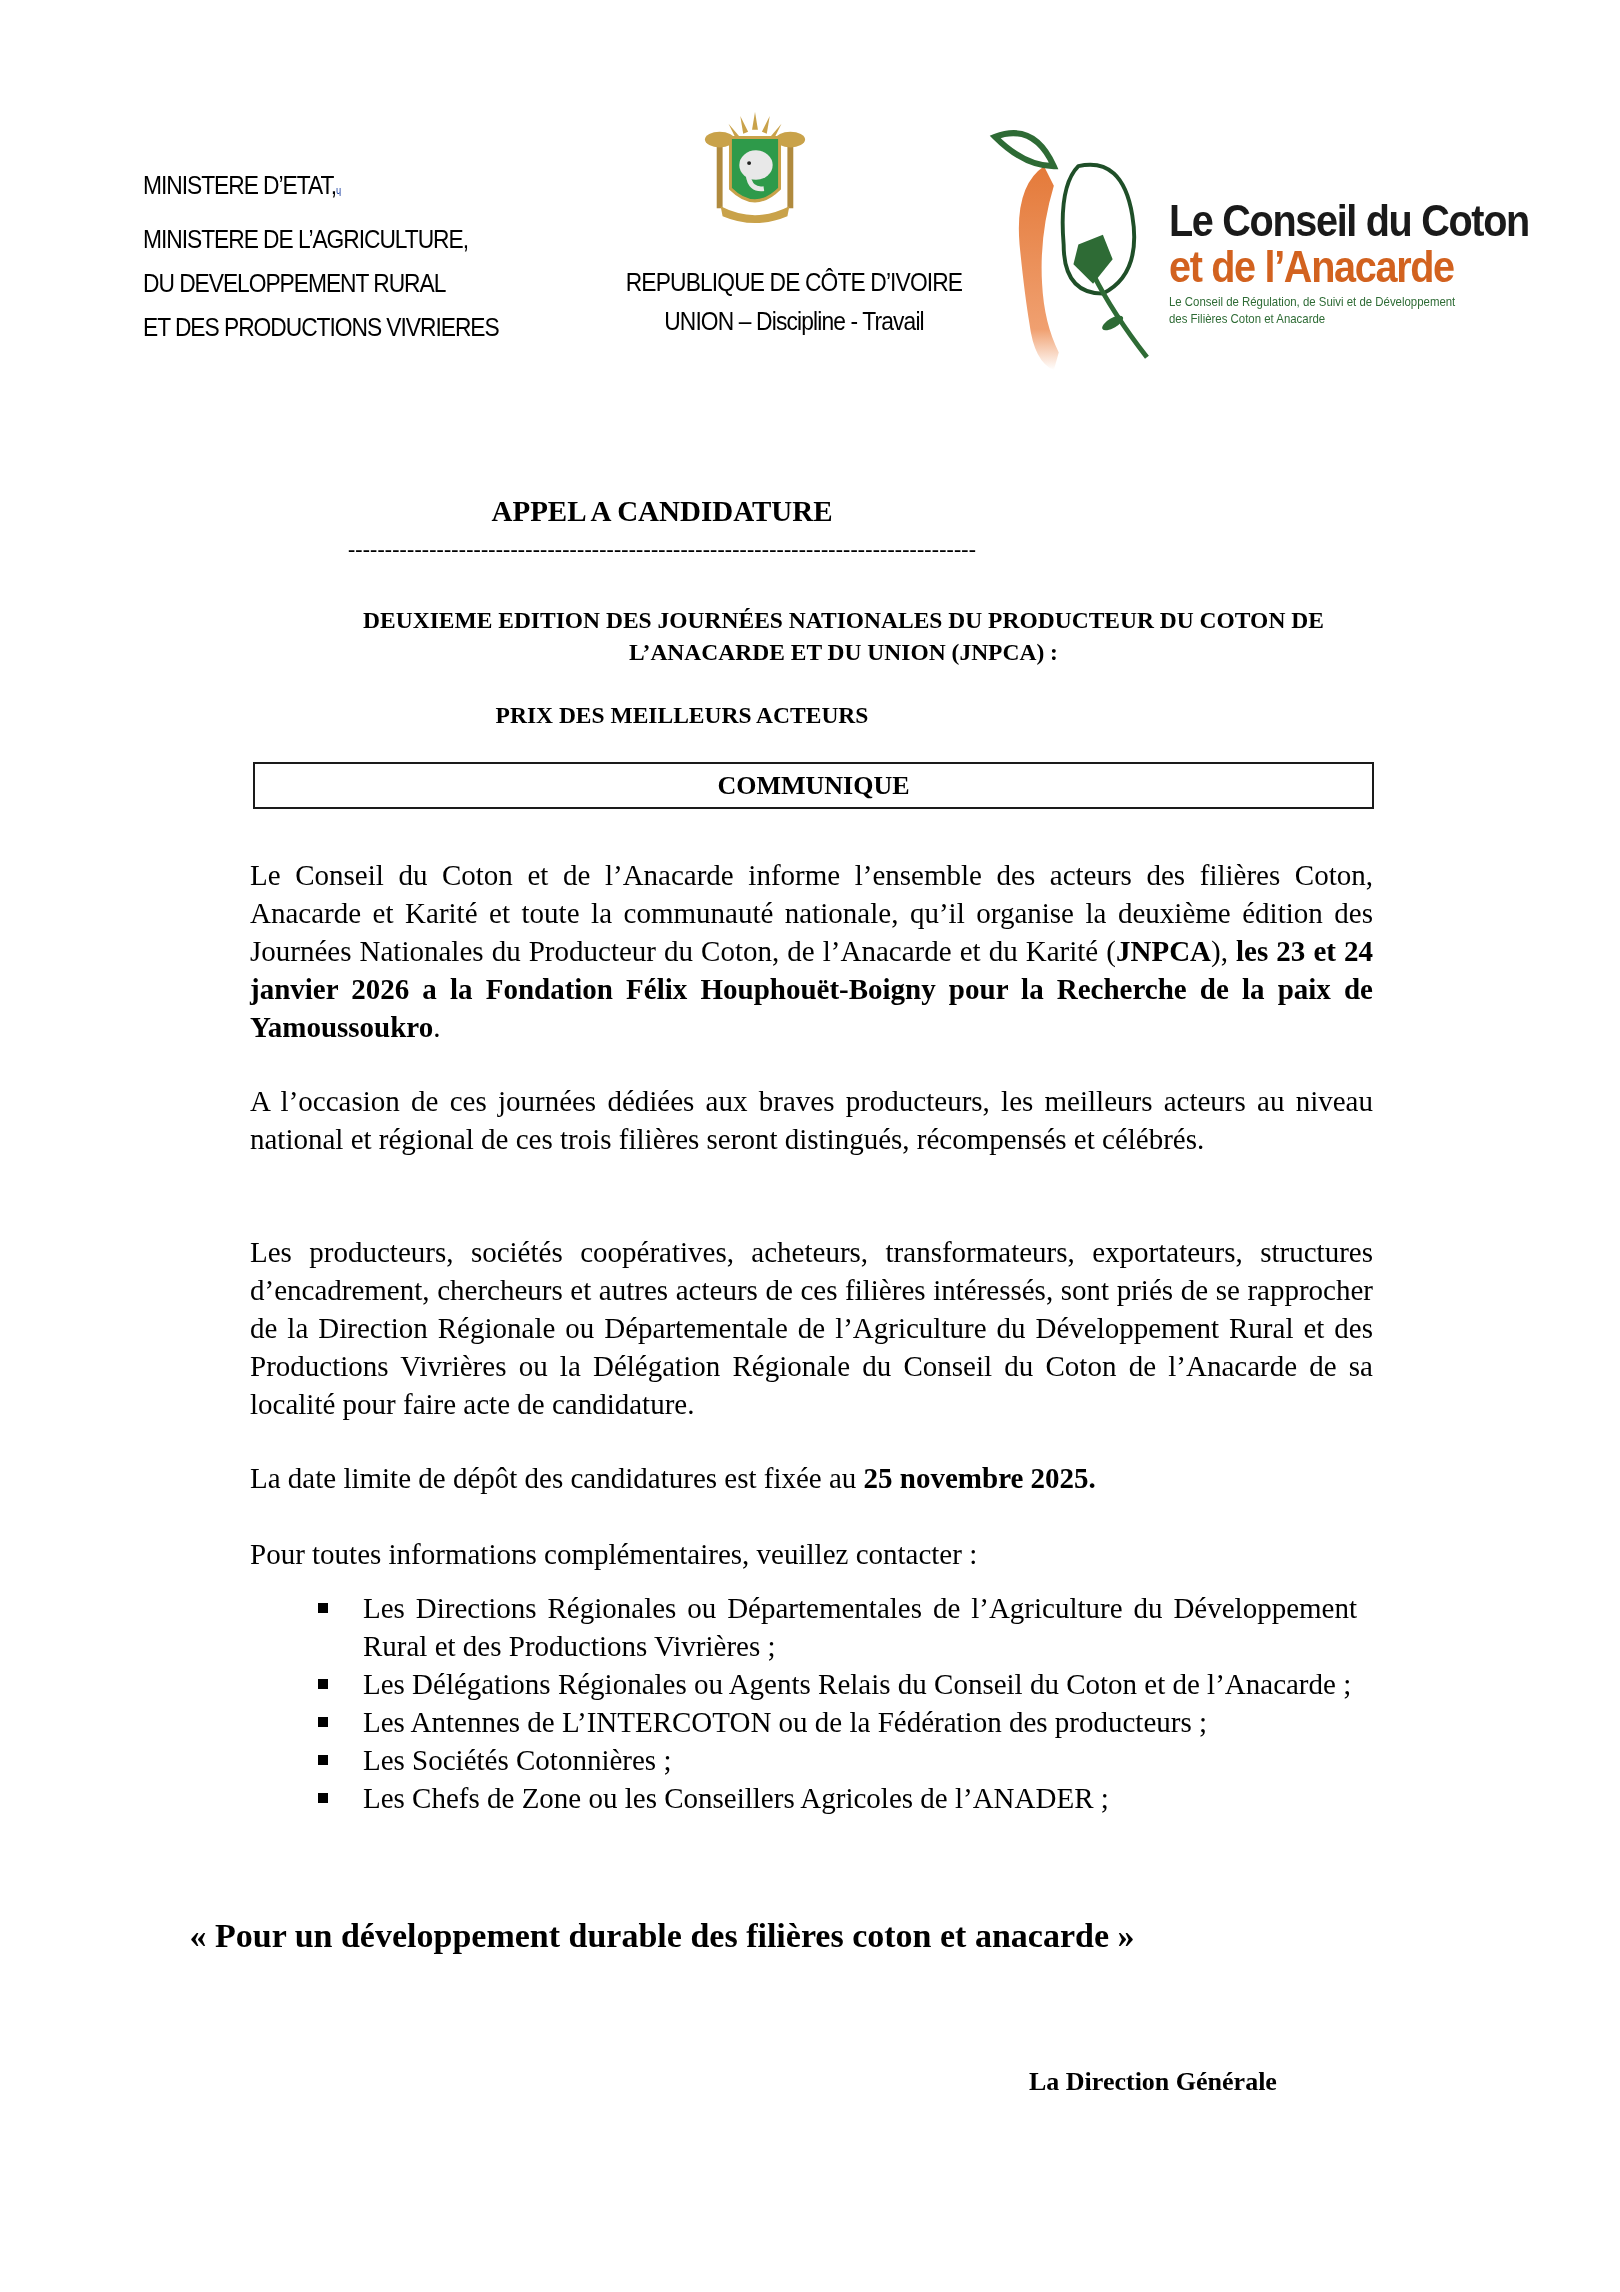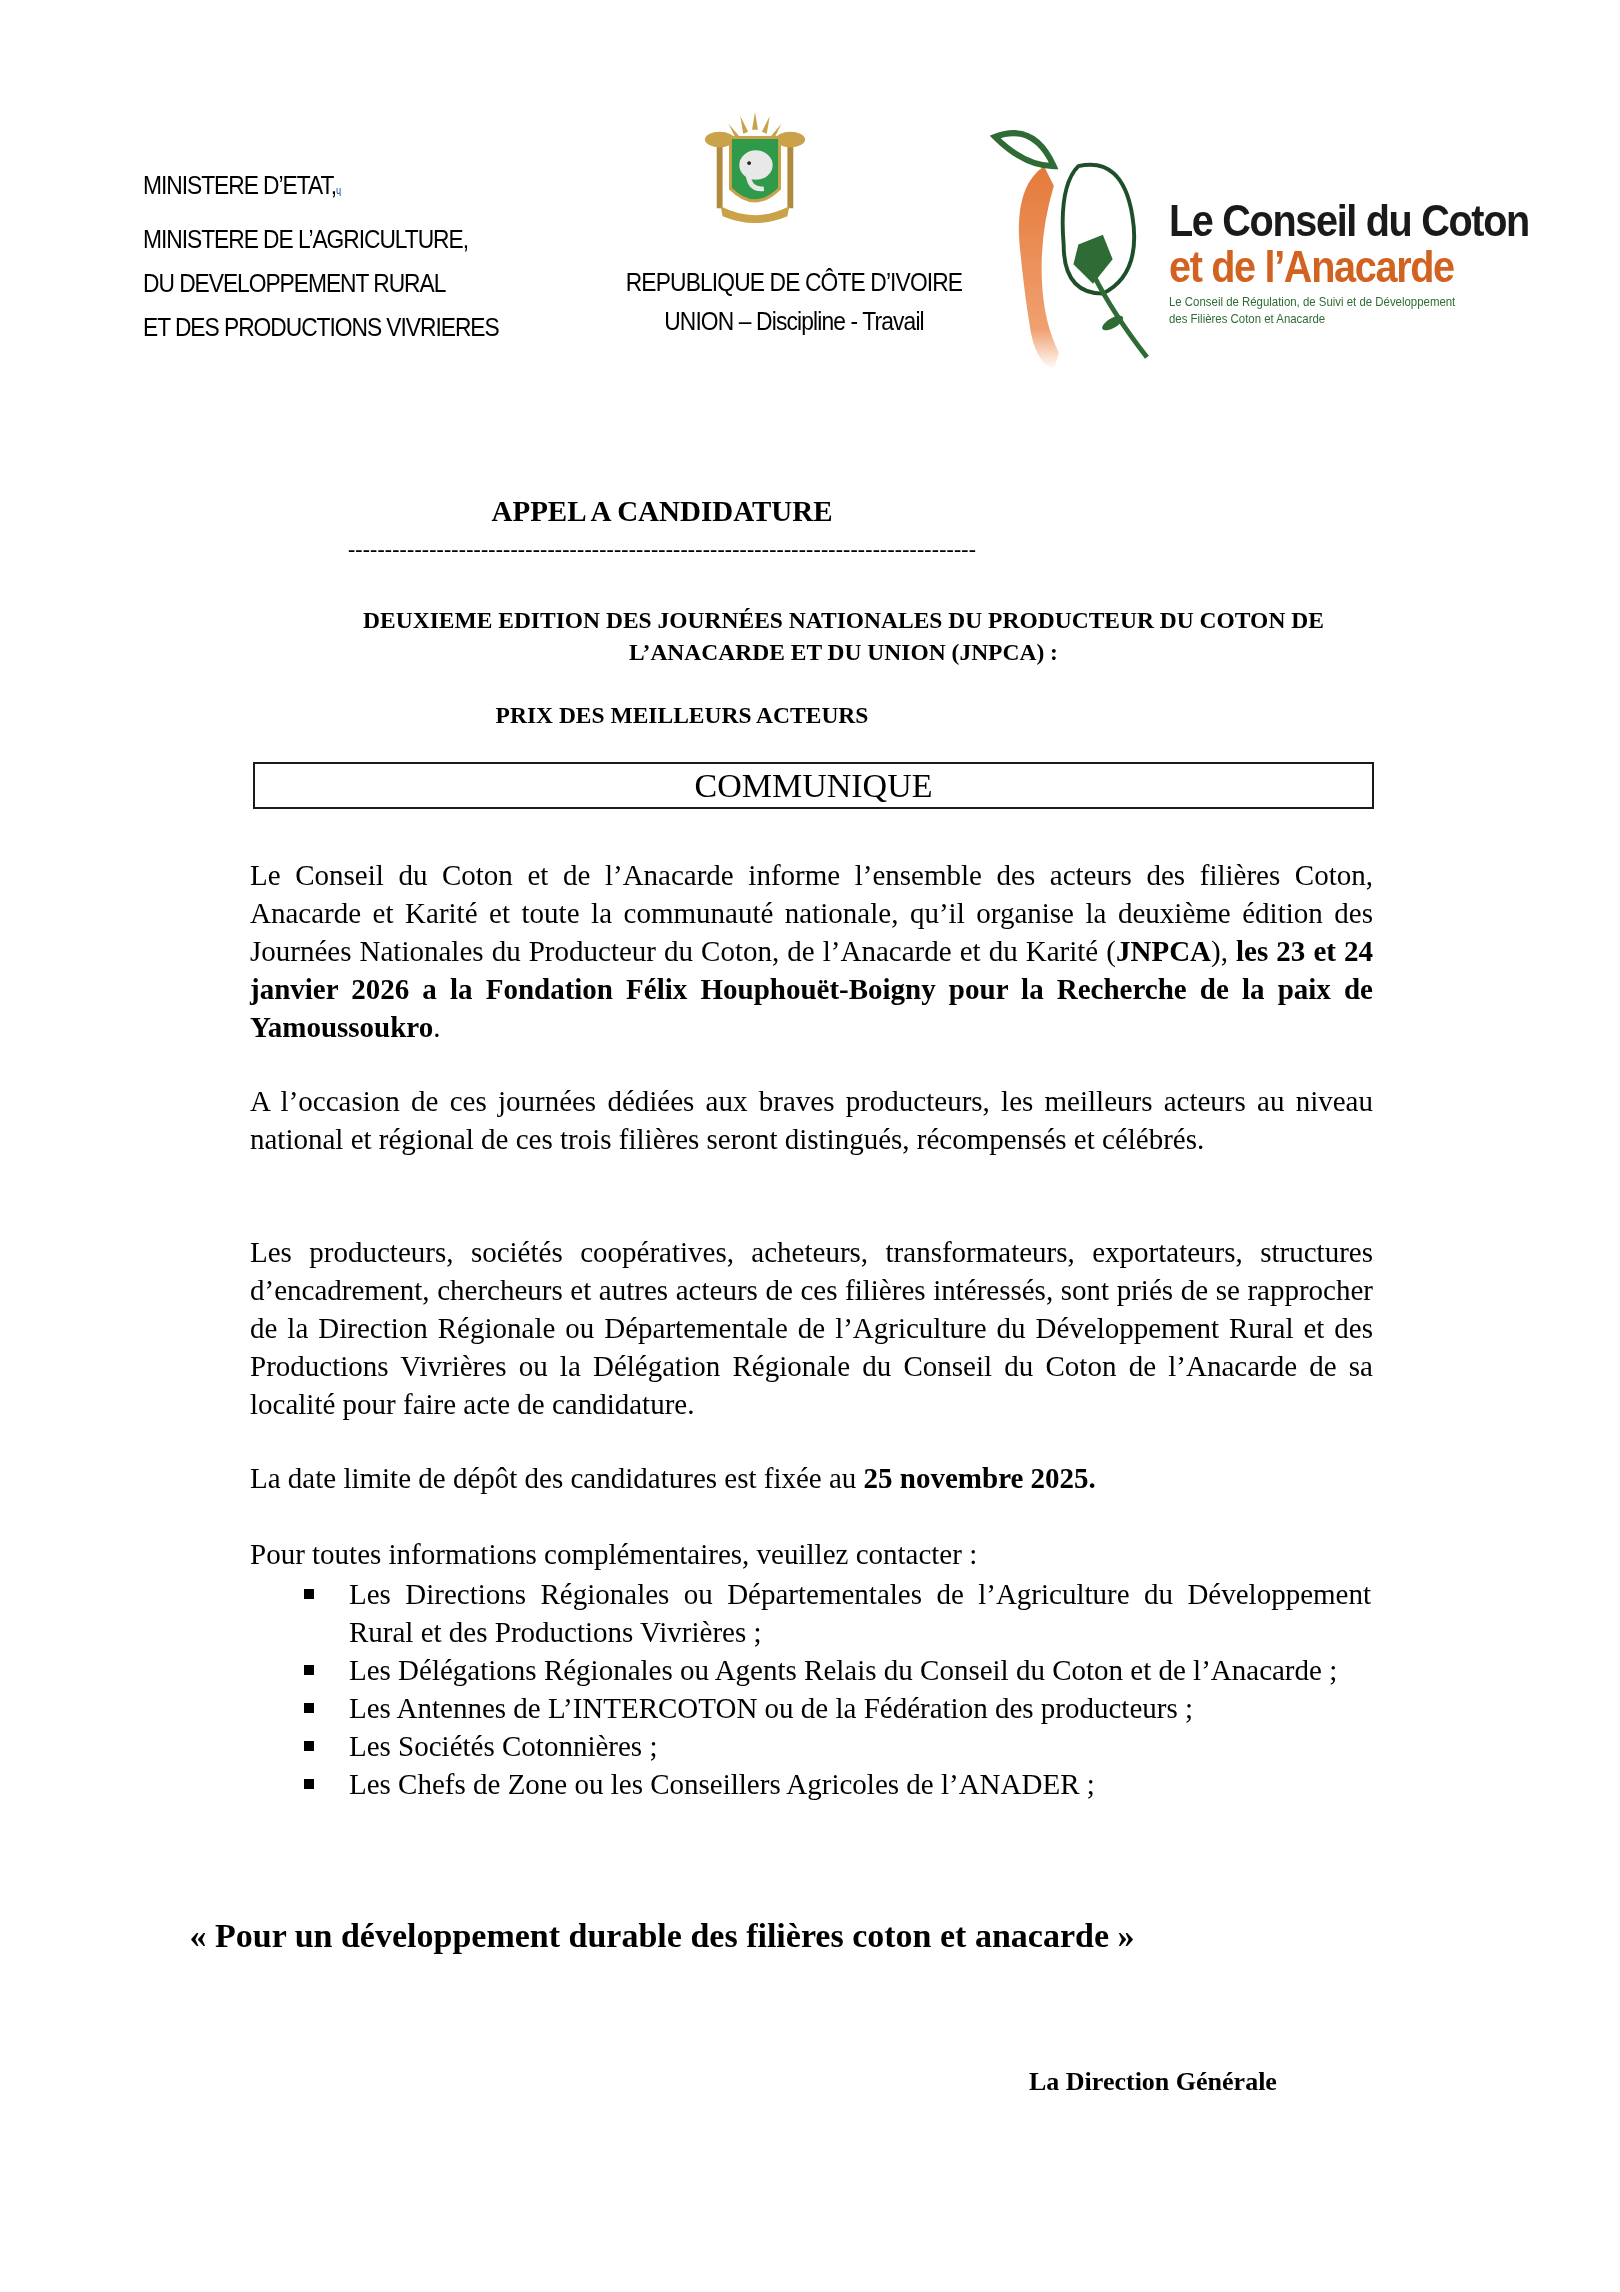--- a/index.html
+++ b/index.html
@@ -20,30 +20,30 @@
   .logo-line2 { font-size: 45px; font-weight: bold; letter-spacing: -1.5px; color: #d2621f; line-height: 43px; transform: scaleX(0.88); transform-origin: left; white-space: nowrap; }
   .logo-sub { font-size: 12.7px; color: #2e6b35; line-height: 17.6px; margin-top: 5.9px; white-space: nowrap; transform: scaleX(0.9); transform-origin: left; }
 
   
   .center-block { left: 0; width: 1324px; text-align: center; }
   .appel { top: 495px; font-size: 29px; font-weight: bold; }
   .dashes { top: 537px; font-size: 21.6px; font-weight: bold; letter-spacing: 0.2px; }
   .edition { left: 265px; width: 1157px; top: 604px; text-align: center; font-size: 23.5px; font-weight: bold; line-height: 32px; }
   .prix { top: 702px; font-size: 23.5px; font-weight: bold; margin-left: 20px; }
   .communique-box { left: 253px; top: 762px; width: 1117px; height: 43px; border: 2px solid #1a1a1a; text-align: center; }
-  .communique-box span { font-size: 34px; font-weight: normal; line-height: 43px; margin-top: 20px; }
+  .communique-box span { font-size: 26px; font-weight: bold; line-height: 43px; margin-top: 20px; }
 
   
   .body-text { left: 250px; width: 1123px; font-size: 29px; line-height: 38px; text-align: justify; }
   .p1 { top: 856px; }
   .p2 { top: 1082px; }
   .p3 { top: 1233px; }
   .p4 { top: 1459px; }
   .p5 { top: 1535px; }
-  .contact-list { list-style: none; margin: 2px; padding: 0; }
+  .contact-list { list-style: none; margin: 16px; padding: 0; }
   .contact-list li { position: relative; padding-left: 97px; text-align: justify; }
   .contact-list li .bullet { position: absolute; left: 52px; top: 13.7px; width: 9.8px; height: 10.8px; background: #000; }
   .motto { top: 1917px; font-size: 34px; font-weight: bold; }
   .signature { left: 1029px; top: 2067px; font-size: 26px; font-weight: bold; }
   b, .b { font-weight: bold; margin-top: 11px; }
 </style>
 </head>
 <body>
 
 <div class="abs ministry sans">

